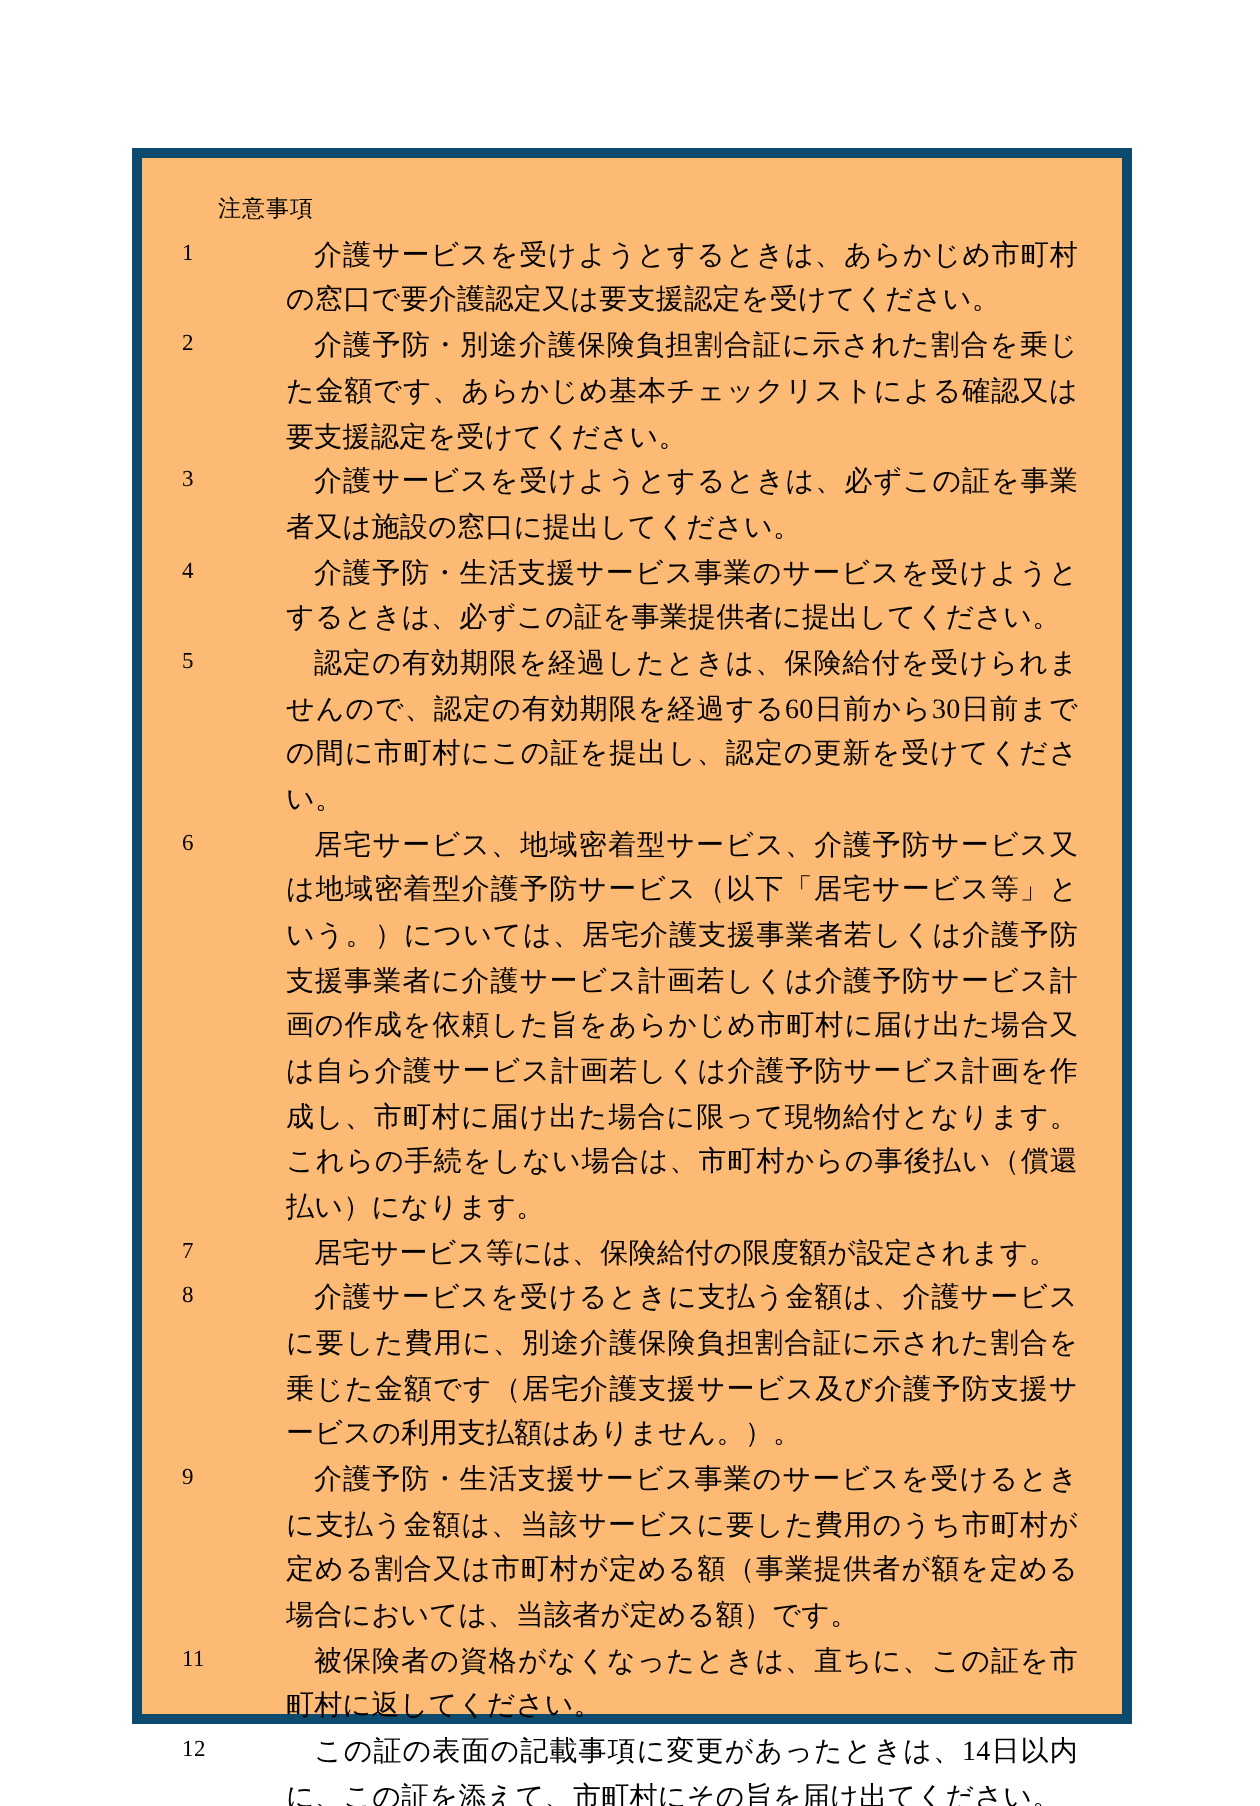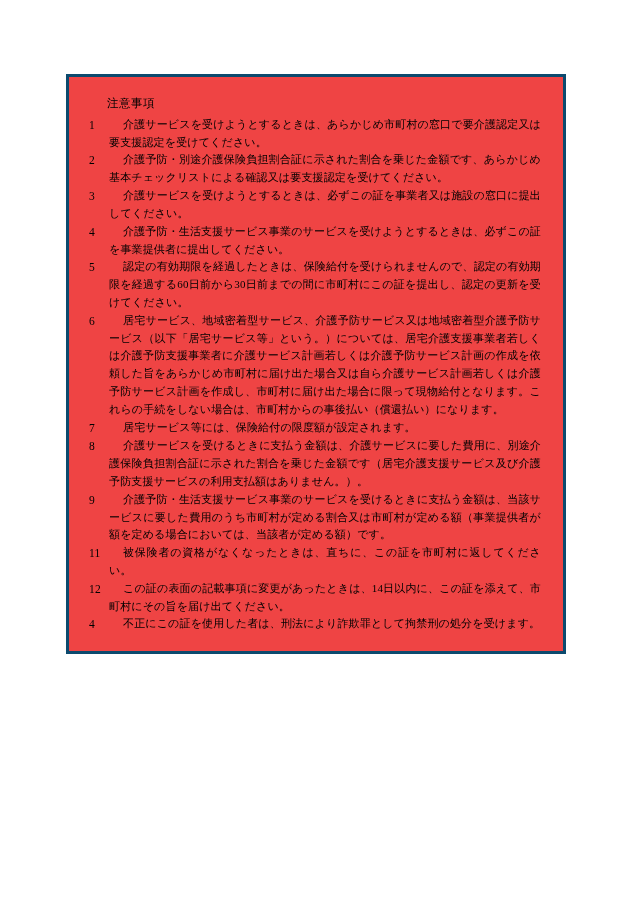--- a/index.html
+++ b/index.html
@@ -18,25 +18,25 @@
     width: 630px;
     height: 903px;
     background: #ffffff;
     box-sizing: border-box;
   }
   #doc-box {
     position: absolute;
     left: 66px;
     top: 74px;
     width: 500px;
-    height: 580px;
-    border: 3px solid #0c4a6e;
+    height: 788px;
+    border: 5px solid #0c4a6e;
     box-sizing: border-box;
     padding: 18px 22px 10px 20px;
-    background: #ef4444;
+    background: #fdba74;
   }
   .doc-title {
     font-size: 11.5px;
     line-height: 1.55;
     margin: 0 0 3px 18px;
     letter-spacing: 0.5px;
   }
   .item {
     display: flex;
     align-items: flex-start;
@@ -45,26 +45,27 @@
   .item-num {
     flex: 0 0 auto;
     width: 20px;
     text-align: left;
     font-size: 11.5px;
     line-height: 1.62;
     letter-spacing: 0.2px;
   }
   .item-text {
     flex: 1 1 auto;
-    font-size: 11px;
+    font-size: 14px;
     line-height: 1.62;
     text-align: justify;
     text-justify: inter-ideograph;
     letter-spacing: 0.15px;
     text-indent: 14px;
+    margin-left: 32px;
   }
 </style>
 </head>
 <body>
 
 <div id="page">
   <div id="doc-box">
     <div class="doc-title">注意事項</div>
     <div id="items-container">
         <div class="item">

